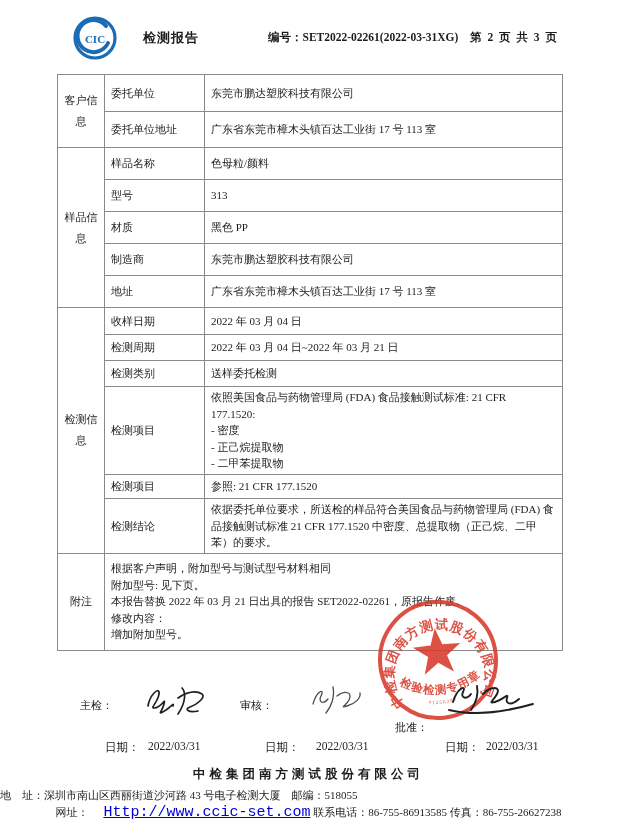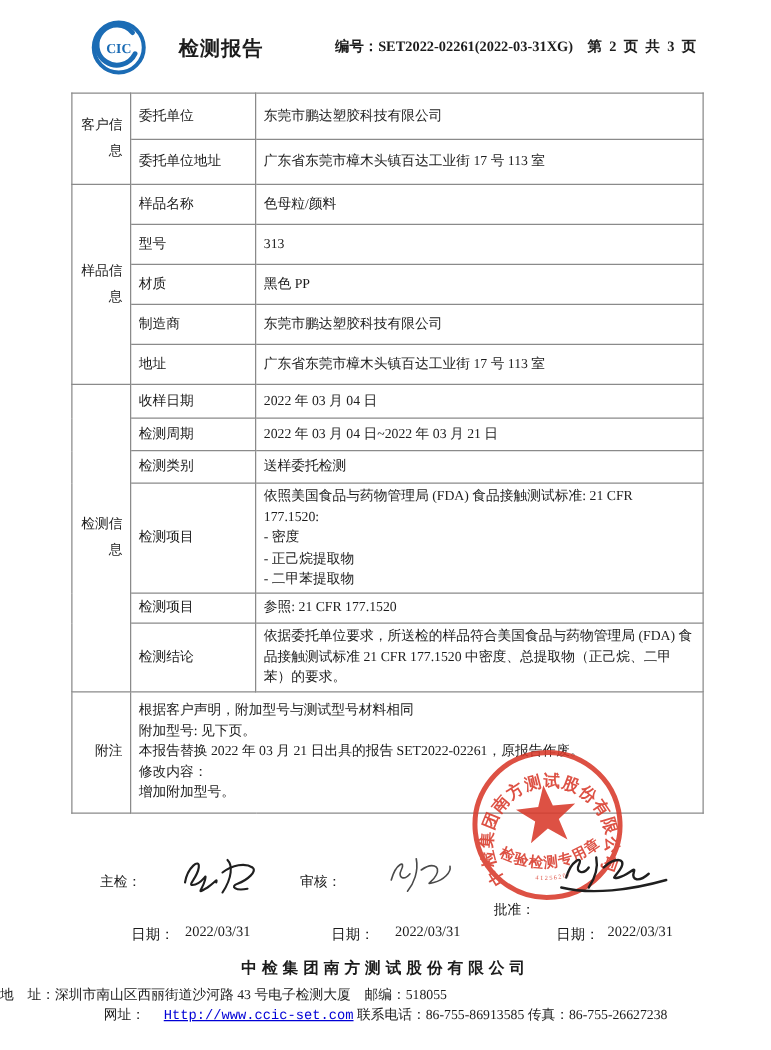--- a/index.html
+++ b/index.html
@@ -5,32 +5,32 @@
   * { margin:0; padding:0; box-sizing:border-box; }
   html,body { background:#ffffff; }
   body {
     width:617px; height:840px; position:relative; overflow:hidden;
     font-family:"Liberation Serif","DejaVu Serif",serif;
     color:#1c1c1c;
   }
   .abs { position:absolute; }
 
   
-  .hdr-title   { left:143px; top:29px; font-size:16px; font-weight:bold; letter-spacing:1px; }
+  .hdr-title   { left:143px; top:29px; font-size:13px; font-weight:bold; letter-spacing:1px; }
   .hdr-no      { left:236px; top:30px; font-size:11.5px; font-weight:bold;padding-left:32px; }
   .hdr-page    { left:470px; top:30px; font-size:11.5px; font-weight:bold; letter-spacing:1.5px; }
 
   
   table.report {
     position:absolute; left:57px; top:74px; width:506px;
     border-collapse:collapse; table-layout:fixed;
     font-size:11px; line-height:1.5; color:#1c1c1c;
   }
   table.report td { border:1px solid #8a8a8a; vertical-align:middle; padding:2px 6px; }
-  td.cat { text-align:right; padding:2px 10px; line-height:1.9; }
+  td.cat { text-align:center; padding:2px 10px; line-height:1.9; }
   td.lbl { padding-left:9px; }
   td.val { padding-left:11px; }
   .pre   { white-space:pre-line; }
   tr.h37{height:37px} tr.h36{height:36px} tr.h32{height:32px}
   tr.h27{height:27px} tr.h26{height:26px} tr.h88{height:88px}
   tr.h24{height:24px} tr.h44{height:44px} tr.h97{height:97px}
 
   
   .sig-label  { font-size:11px; }
   .date-label { font-size:11.5px;margin-left:25px; }
@@ -39,21 +39,21 @@
   
   .stamp { left:374px; top:596px; width:128px; height:128px; opacity:.88; transform:rotate(-6deg); z-index:5; }
   .sig-svg { z-index:6; }
 
   
   .ftr-company { left:0; top:766px; width:617px; text-align:center;
                  font-size:12.5px; font-weight:bold; letter-spacing:4px; }
   .ftr-line2   { left:0; top:788px; width:597px; font-size:11px; }
   .ftr-line3   { left:0; top:804px; width:617px; text-align:center; font-size:11px; }
   .link { color:#0000d6; text-decoration:underline;
-          font-family:"Liberation Mono","DejaVu Sans Mono",monospace; font-size:11px;padding-left:15px; }
+          font-family:"Liberation Mono","DejaVu Sans Mono",monospace; font-size:15px;padding-left:15px; }
 </style>
 </head>
 <body>
 
 <svg class="abs" style="left:62px; top:15px;" width="66" height="46" viewBox="0 0 66 46">
   <circle cx="33" cy="23" r="20" fill="none" stroke="#1b6cb5" stroke-width="3.2"></circle>
   <path d="M 44,11 A 16 16 0 1 0 46,28" fill="none" stroke="#1b6cb5" stroke-width="4" stroke-linecap="round"></path>
   <text x="33" y="27.5" text-anchor="middle" font-size="11" font-weight="bold" font-family="Liberation Serif, serif" fill="#1b6cb5" stroke="#ffffff" stroke-width="3" paint-order="stroke">CIC</text>
 </svg>
 <div class="abs hdr-title">检测报告</div>

